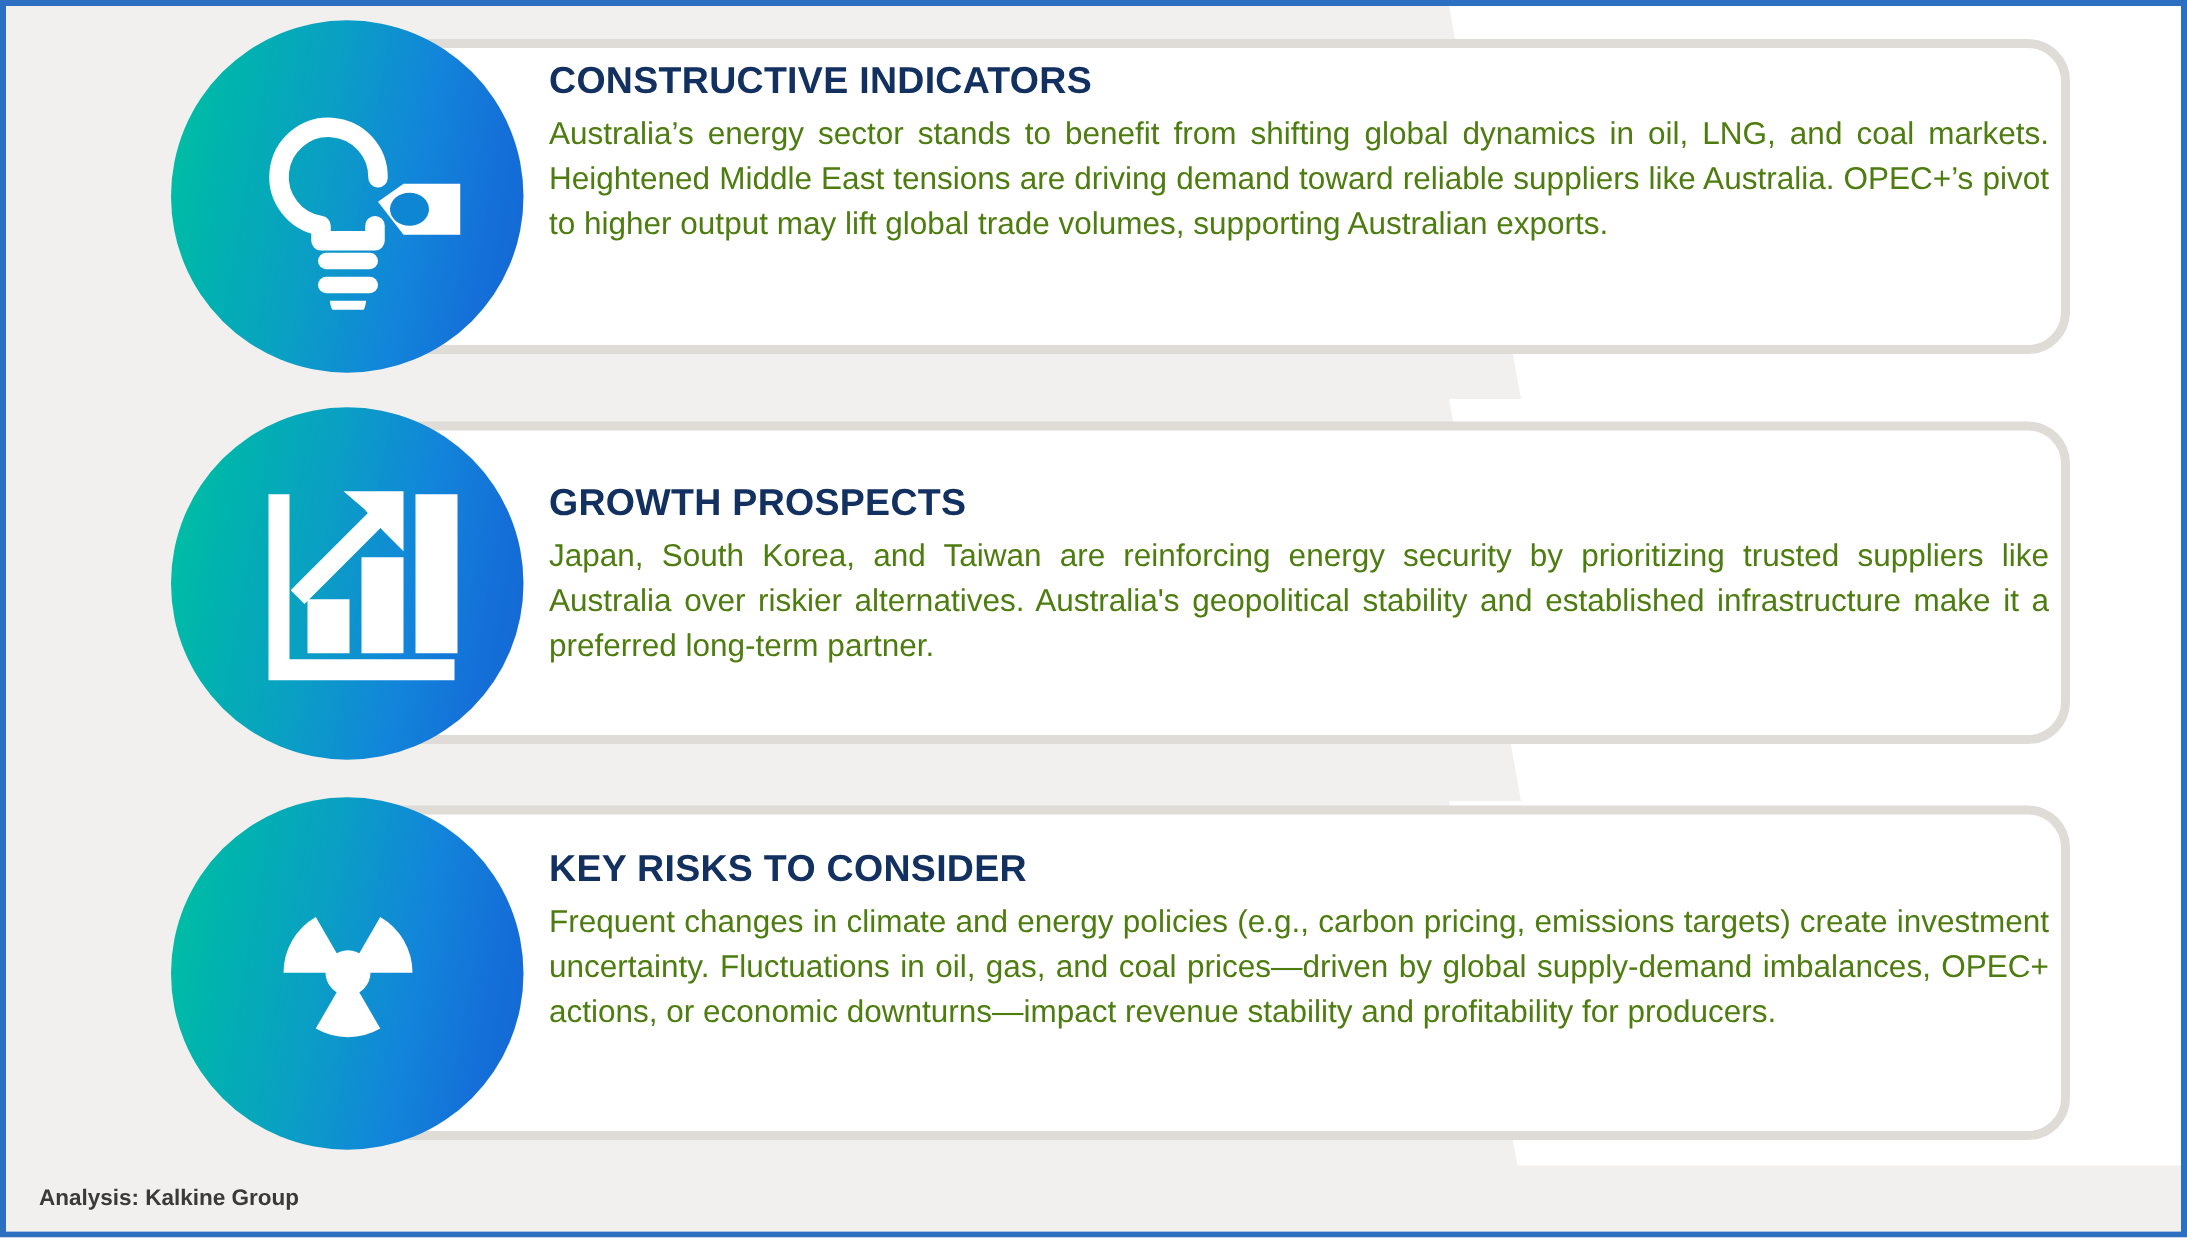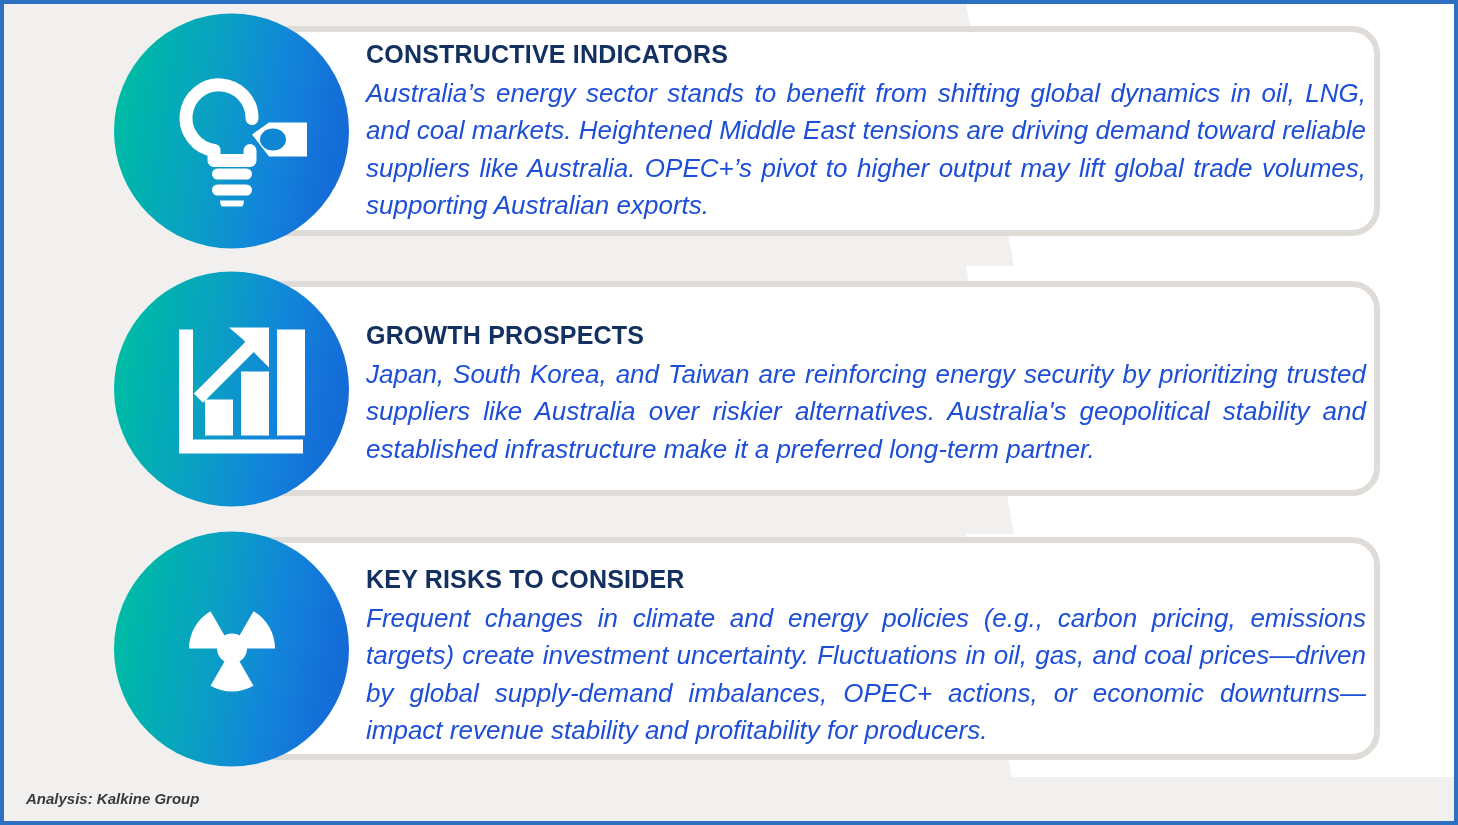--- a/index.html
+++ b/index.html
@@ -104,35 +104,33 @@
   .card-title {
     color: #123160;
     font-weight: bold;
     font-size: 25px;
     letter-spacing: 0.2px;
     margin: 0 0 6px 0;
     line-height: 1.15;
     font-stretch: condensed;
   }
   .card-body {
-    color: #1d4ed8;
-    font-size: 26px;
+    color: #4d7c0f;
+    font-size: 21px;
     line-height: 1.44;
     text-align: justify;
     margin: 0;
     max-width: 1002px;
-    font-style: italic;
   }
 
   .footer {
     position: absolute;
     left: 22px;
     bottom: 14px;
     font-size: 15px;
-    font-style: italic;
     font-weight: bold;
     color: #3a3a3a;
     z-index: 10;
   }
   .footer-strip {
     position: absolute;
     left: 0;
     right: 0;
     bottom: 0;
     height: 44px;

